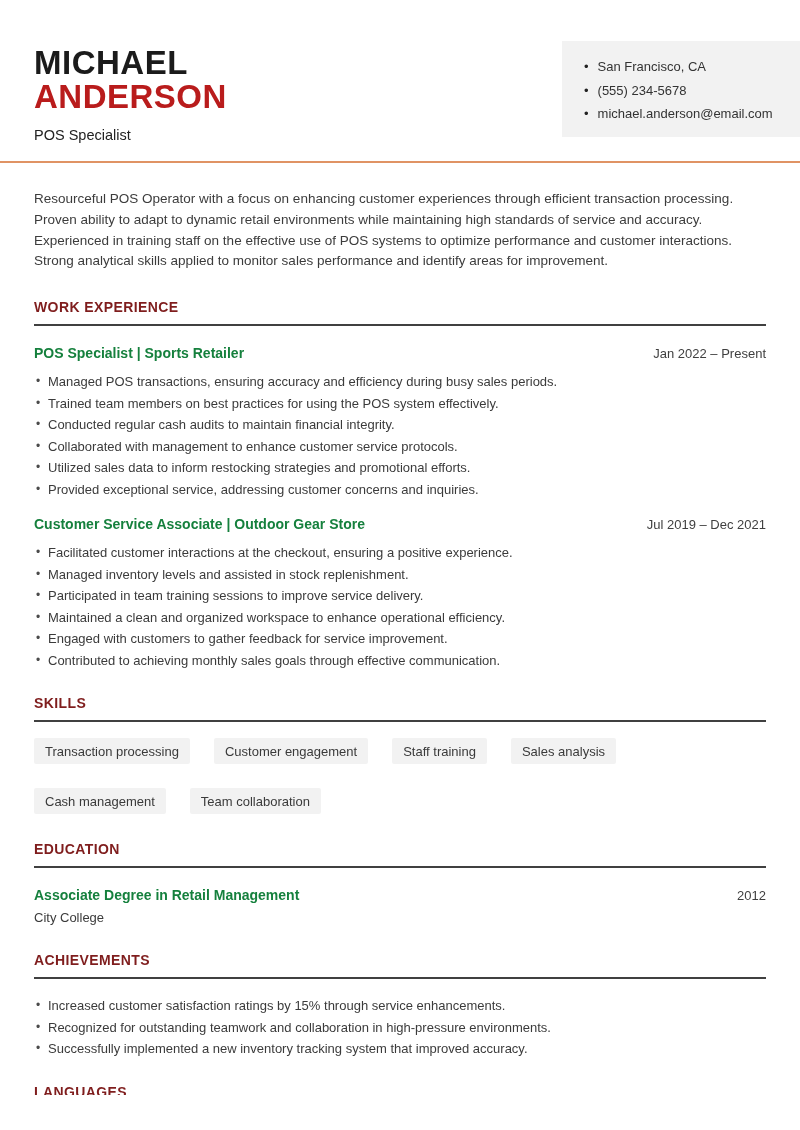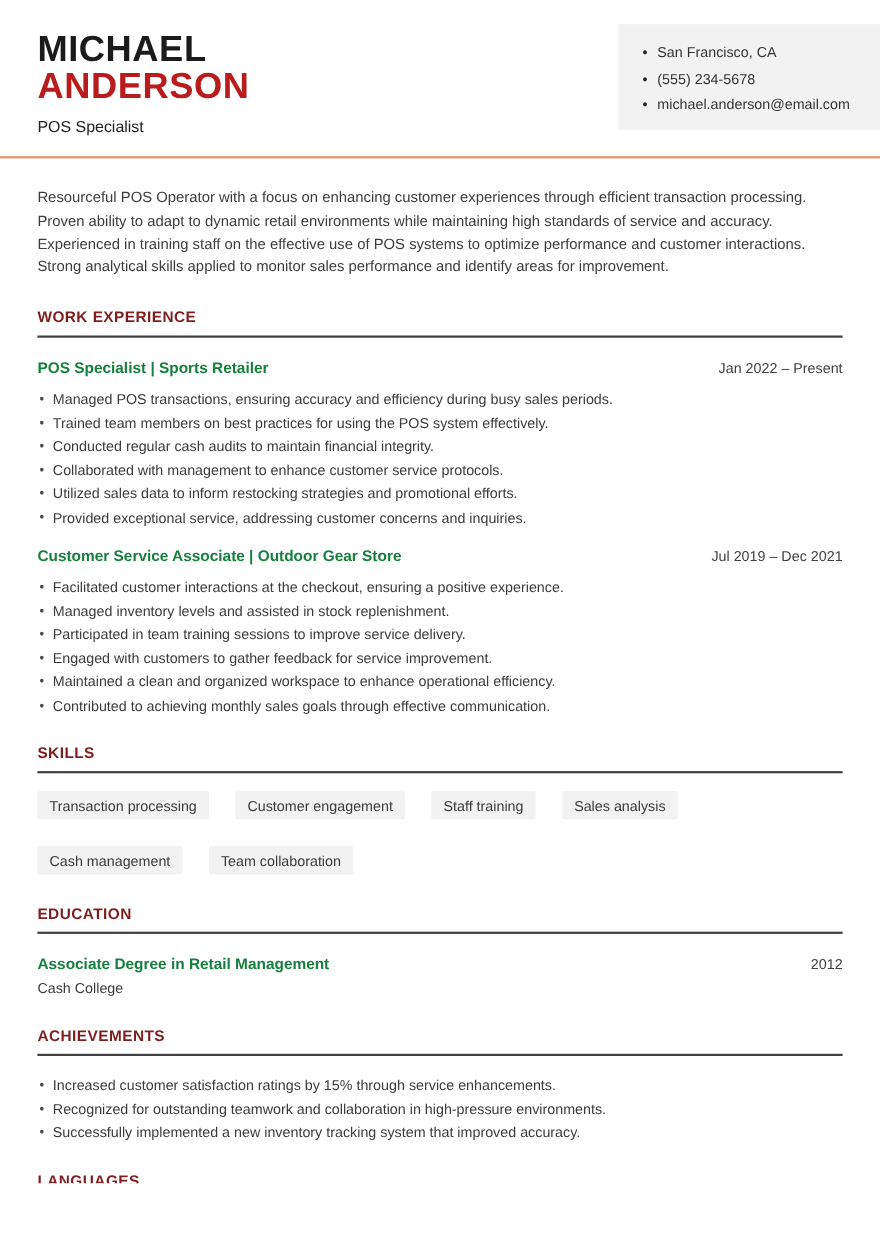--- a/index.html
+++ b/index.html
@@ -5,20 +5,21 @@
   * { box-sizing: border-box; }
   html, body { margin: 0; padding: 0; background: #ffffff; }
   .page {
     position: relative;
     width: 800px;
     height: 1076px;
     background: #ffffff;
     font-family: "Liberation Sans", sans-serif;
     color: #3b3b3b;
     overflow: hidden;
+    margin-top: 19px;
   }
 
   
   .header { position: relative; padding: 27px 34px 0 34px; }
   .name { margin: 0; font-size: 33px; line-height: 34px; font-weight: 700; letter-spacing: 0.5px; }
   .name .first { display: block; color: #1b1b1b; }
   .name .last  { display: block; color: #b91c1c; }
   .job-title { margin-top: 13px; font-size: 14.5px; color: #222222; }
 
   .contact-card {
@@ -152,23 +153,23 @@
           <span class="entry-date">Jul 2019 – Dec 2021</span>
         </div>
         <ul class="bullets">
 
             <li>Facilitated customer interactions at the checkout, ensuring a positive experience.</li>
 
             <li>Managed inventory levels and assisted in stock replenishment.</li>
 
             <li>Participated in team training sessions to improve service delivery.</li>
 
+            <li>Maintained a clean and organized workspace to enhance operational efficiency.</li>
+
             <li>Engaged with customers to gather feedback for service improvement.</li>
-
-            <li>Maintained a clean and organized workspace to enhance operational efficiency.</li>
 
             <li>Contributed to achieving monthly sales goals through effective communication.</li>
           </ul>
       </div>
     </section>
 
     <section class="section">
       <h2 class="section-heading">SKILLS</h2>
       <div class="tags">
 
@@ -186,21 +187,21 @@
         </div>
     </section>
 
     <section class="section">
       <h2 class="section-heading">EDUCATION</h2>
       <div class="entry">
         <div class="entry-head">
           <h3 class="entry-title">Associate Degree in Retail Management</h3>
           <span class="entry-date">2012</span>
         </div>
-        <div class="edu-school">Cash College</div>
+        <div class="edu-school">City College</div>
       </div>
     </section>
 
     <section class="section">
       <h2 class="section-heading">ACHIEVEMENTS</h2>
       <ul class="bullets" style="margin-top:19px;">
 
           <li>Increased customer satisfaction ratings by 15% through service enhancements.</li>
 
           <li>Recognized for outstanding teamwork and collaboration in high-pressure environments.</li>

